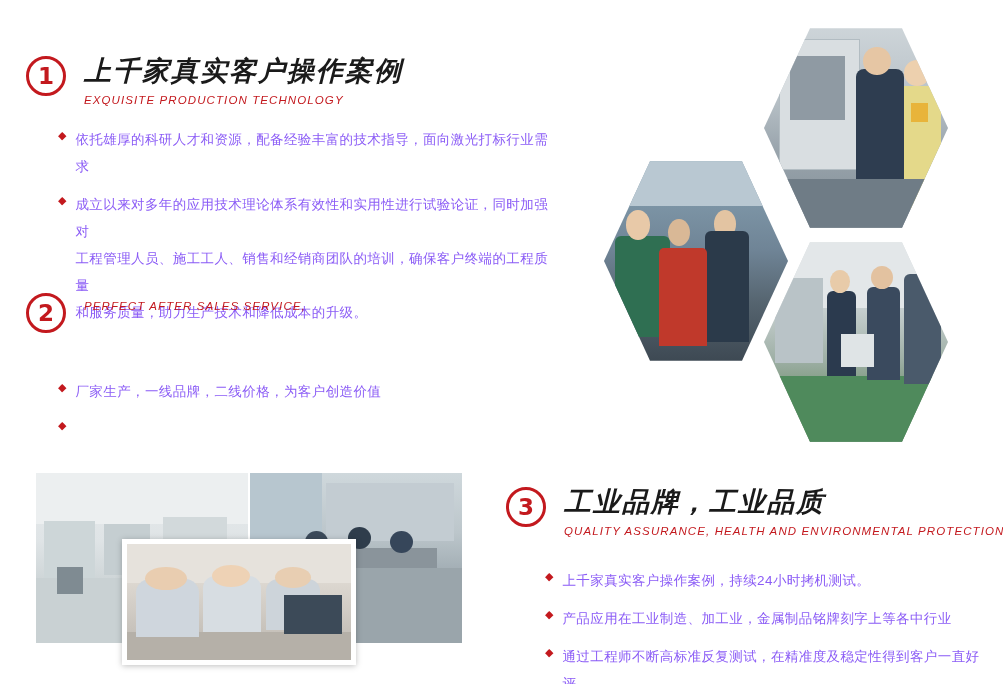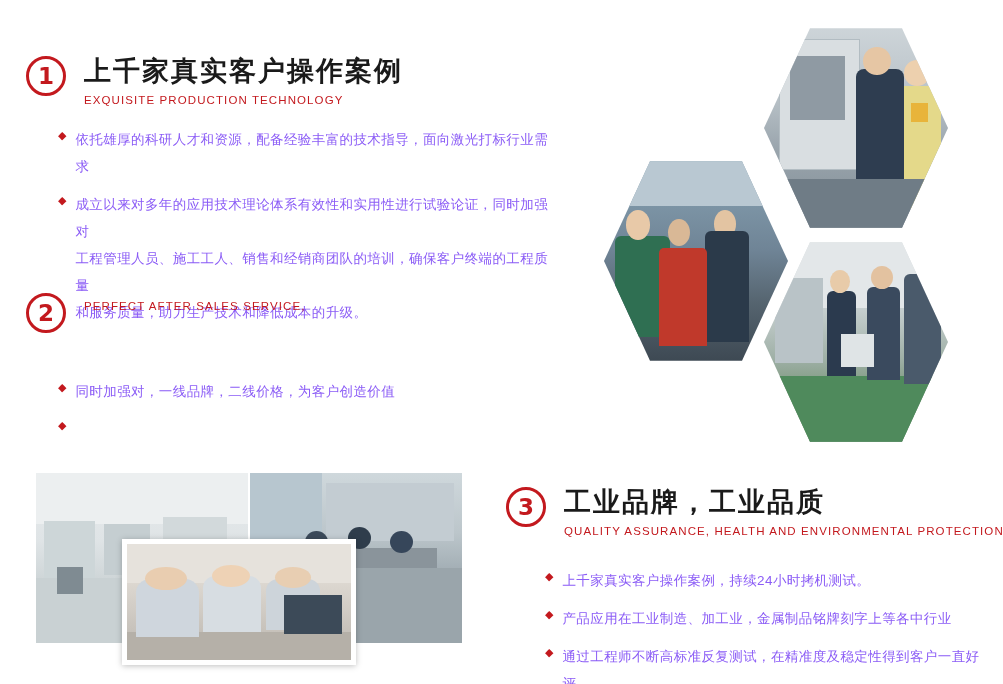--- a/index.html
+++ b/index.html
@@ -19,21 +19,21 @@
     width:40px;height:40px;border-radius:50%;
     border:3px solid #c3191e;
     color:#c3191e;
     font-size:23px;font-weight:bold;
     display:flex;align-items:center;justify-content:center;
     box-sizing:border-box;
     flex:0 0 auto;
     font-family:"DejaVu Sans", sans-serif;
     line-height:1;
   }
-  .head-text{margin-left:18px;}
+  .head-text{margin-left:18px;font-style:italic;}
   .head-cn{
     font-size:27px;font-weight:bold;color:#1a1a1a;
     letter-spacing:2px;line-height:1.15;
     white-space:nowrap;
   }
   .head-en{
     margin-top:7px;
     font-size:11.5px;color:#c3191e;
     letter-spacing:1.1px;
     white-space:nowrap;
@@ -163,21 +163,21 @@
   <div class="sec-head" style="left:26px;top:293px;">
     <div class="num-badge">2</div>
     <div class="head-text">
       <div class="head-en">PERFECT AFTER SALES SERVICE,</div>
     </div>
   </div>
 
   <div class="bullets" style="left:58px;top:378px;width:480px;">
     <div class="bullet-row">
       <span class="diamond">◆</span>
-      <span class="bullet-text">同时加强对，一线品牌，二线价格，为客户创造价值</span>
+      <span class="bullet-text">厂家生产，一线品牌，二线价格，为客户创造价值</span>
     </div>
     <div class="bullet-row">
       <span class="diamond">◆</span>
     </div>
   </div>
 
   <div class="sec-head" style="left:506px;top:487px;">
     <div class="num-badge">3</div>
     <div class="head-text">
       <div class="head-cn">工业品牌，工业品质</div>

